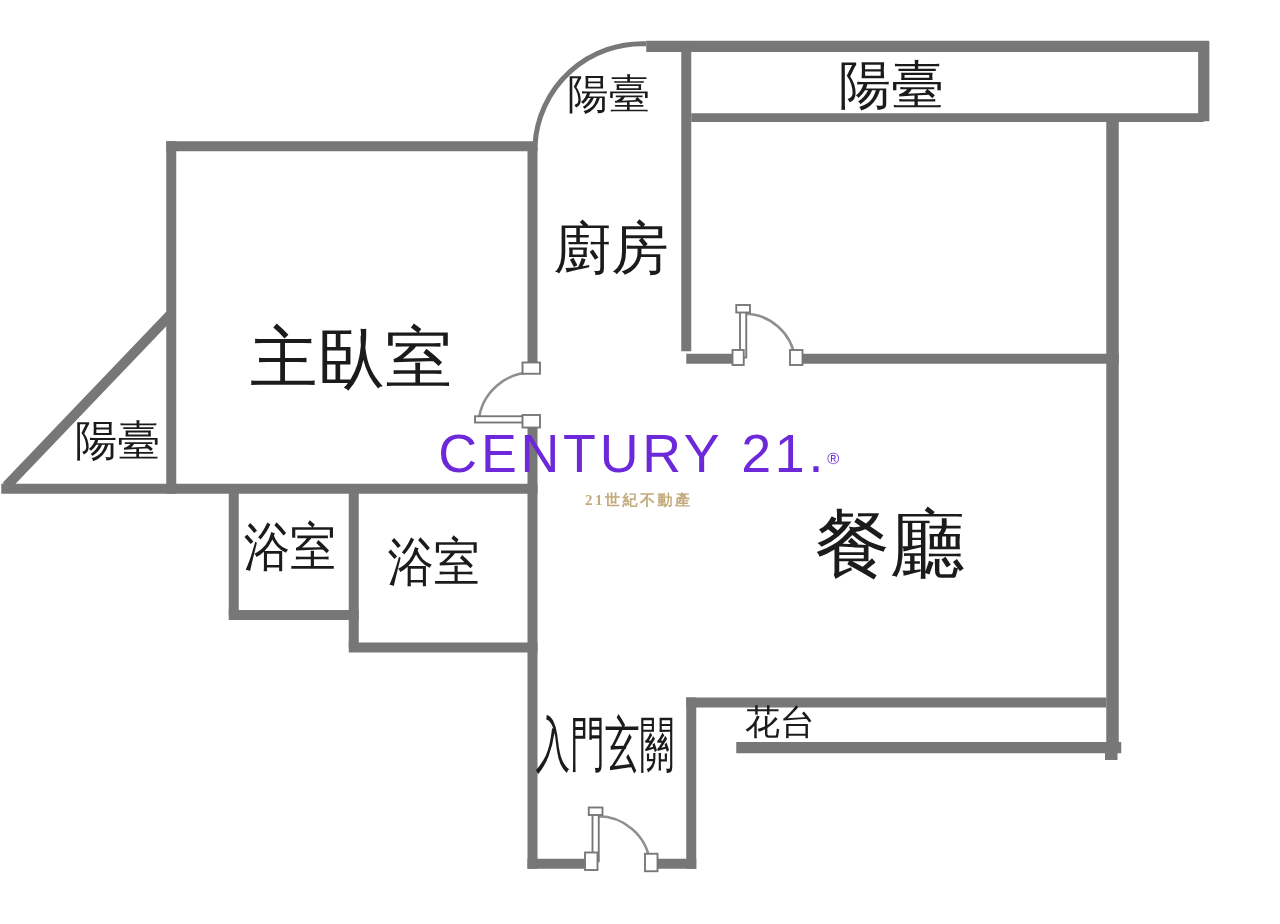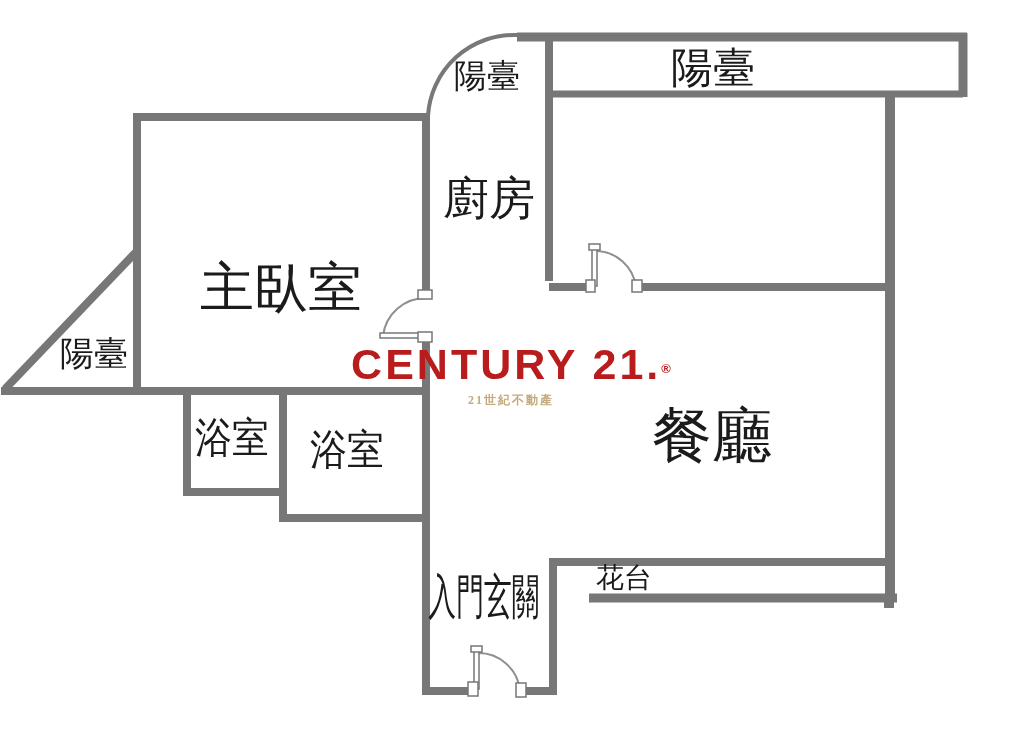--- a/index.html
+++ b/index.html
@@ -25,22 +25,22 @@
     font-weight:500;
     white-space:nowrap;
     line-height:1;
   }
   .label.condensed{transform:translate(-50%,-50%) scaleX(0.58);}
   .label.semi-condensed{transform:translate(-50%,-50%) scaleX(0.88);}
   .label.duo{display:flex;gap:20px;text-align:center;}
   .watermark{
     position:absolute;
     transform:translate(-50%,-50%);
-    color:#b91c1c;
-    font-weight:700;
+    color:#6d28d9;
+    font-weight:400;
     letter-spacing:3px;
     white-space:nowrap;
     line-height:1;
   }
   .watermark .reg{font-size:13px;letter-spacing:0;vertical-align:6px;}
   .watermark.tagline{
     color:#c3aa7c;
     font-size:12px;
     letter-spacing:2px;
     font-weight:700;

